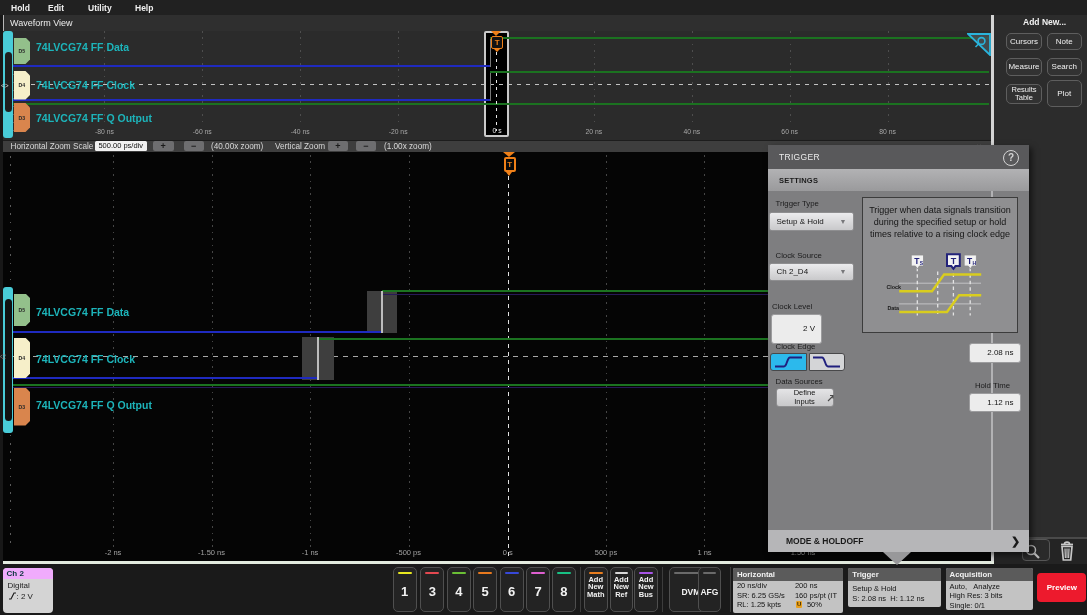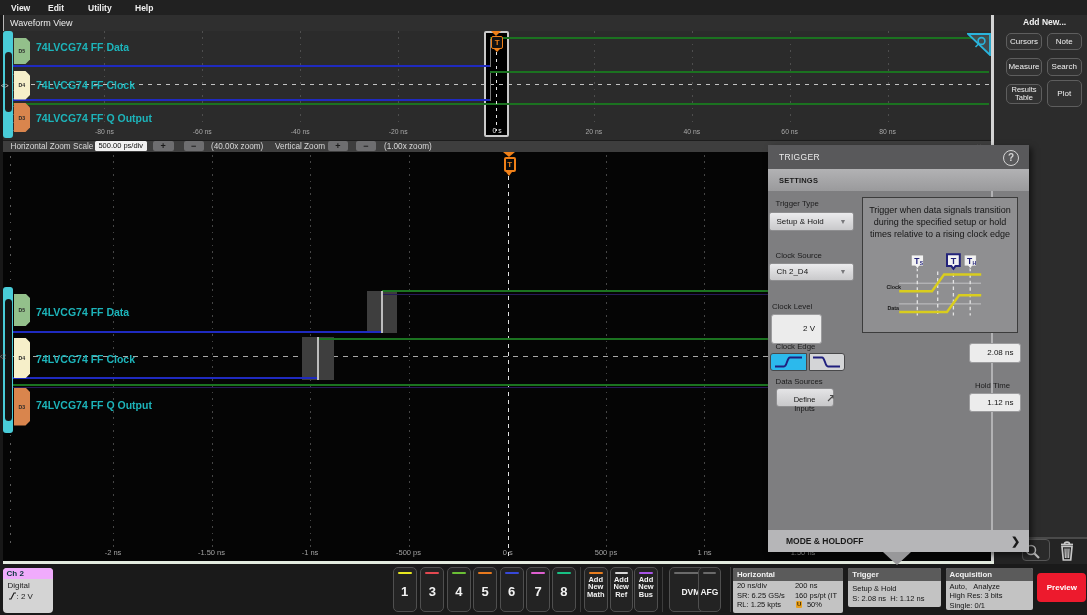--- a/index.html
+++ b/index.html
@@ -21,21 +21,21 @@
 .cnum{color:#f2f2f2;font-size:13px;font-weight:bold;text-align:center}
 .add3{color:#f2f2f2;font-size:7.5px;line-height:7.6px;text-align:center;font-weight:bold}
 .zl{font-size:8.2px;color:#d8d8d8;white-space:nowrap}
 .zbtn{background:#6e6e70;border-radius:2px;color:#1a1a1a;font-weight:bold;font-size:9px;display:flex;align-items:center;justify-content:center}
 </style>
 </head>
 <body>
 <div id="r">
 
 <div class="a" style="left:0;top:0;width:1087px;height:14.5px;background:#212121"></div>
-<div class="a" style="left:11px;top:3px;color:#f0f0f0;font-size:8.5px;font-weight:bold">View</div>
+<div class="a" style="left:11px;top:3px;color:#f0f0f0;font-size:8.5px;font-weight:bold">Hold</div>
 <div class="a" style="left:48px;top:3px;color:#f0f0f0;font-size:8.5px;font-weight:bold">Edit</div>
 <div class="a" style="left:88px;top:3px;color:#f0f0f0;font-size:8.5px;font-weight:bold">Utility</div>
 <div class="a" style="left:135px;top:3px;color:#f0f0f0;font-size:8.5px;font-weight:bold">Help</div>
 
 <div class="a" style="left:3px;top:14.5px;width:988px;height:16.5px;background:#2f2f2f;border-left:1px solid #b8b8b8"></div>
 <div class="a" style="left:10px;top:18px;color:#ececec;font-size:9px">Waveform View</div>
 
 <div class="a" style="left:991px;top:14.5px;width:2.5px;height:549px;background:#d4d4d4"></div>
 <div class="a" style="left:3px;top:561.2px;width:990.5px;height:2.4px;background:#e3ebdf"></div>
 
@@ -302,21 +302,21 @@
     <svg width="35" height="16" viewBox="0 0 35 16">
           <path d="M4,12.5 L13,12.5 C16,12.5 16,3.5 19,3.5 L31,3.5" stroke="#20207e" stroke-width="2" fill="none"></path>
         </svg>
   </div>
   <div class="a" style="left:41px;top:207.5px;width:36px;height:18px;background:#d4d5d7;border-radius:0 3px 3px 0;border:1px solid #48484a">
     <svg width="34" height="16" viewBox="0 0 34 16">
           <path d="M3,3.5 L12,3.5 C15,3.5 15,12.5 18,12.5 L30,12.5" stroke="#20207e" stroke-width="2" fill="none"></path>
         </svg>
   </div>
   <div class="a pl" style="left:7.5px;top:232px">Data Sources</div>
-  <div class="a" style="left:7.5px;top:243px;width:58px;height:19px;background:linear-gradient(#e4e4e6,#c8c8ca);border:1px solid #8e8e90;border-radius:3px;color:#141414;font-size:7.5px;line-height:8.5px;text-align:center;padding-top:7px">Define<br>Inputs</div>
+  <div class="a" style="left:7.5px;top:243px;width:58px;height:19px;background:linear-gradient(#e4e4e6,#c8c8ca);border:1px solid #8e8e90;border-radius:3px;color:#141414;font-size:7.5px;line-height:8.5px;text-align:center;padding-top:0">Define<br>Inputs</div>
   <svg class="a" style="left:59px;top:249px" width="7" height="8" viewBox="0 0 7 8">
         <path d="M1,7 L6,2 M3,1.5 h3 v3" stroke="#4a4a4a" stroke-width="1.1" fill="none"></path>
       </svg>
 
   <div class="a" style="left:94px;top:52px;width:156px;height:135.5px;background:#8f8f91;border:1.2px solid #3c3c3c"></div>
   <div class="a" style="left:96px;top:59px;width:152px;color:#161616;font-size:9px;line-height:12px;text-align:center;white-space:nowrap">Trigger when data signals transition<br>during the specified setup or hold<br>times relative to a rising clock edge</div>
 
   <svg class="a" style="left:100px;top:100px" width="145" height="75" viewBox="0 0 145 75">
 
     <line x1="31" y1="38.2" x2="113" y2="38.2" stroke="#c2c2c4" stroke-width="1"></line>

